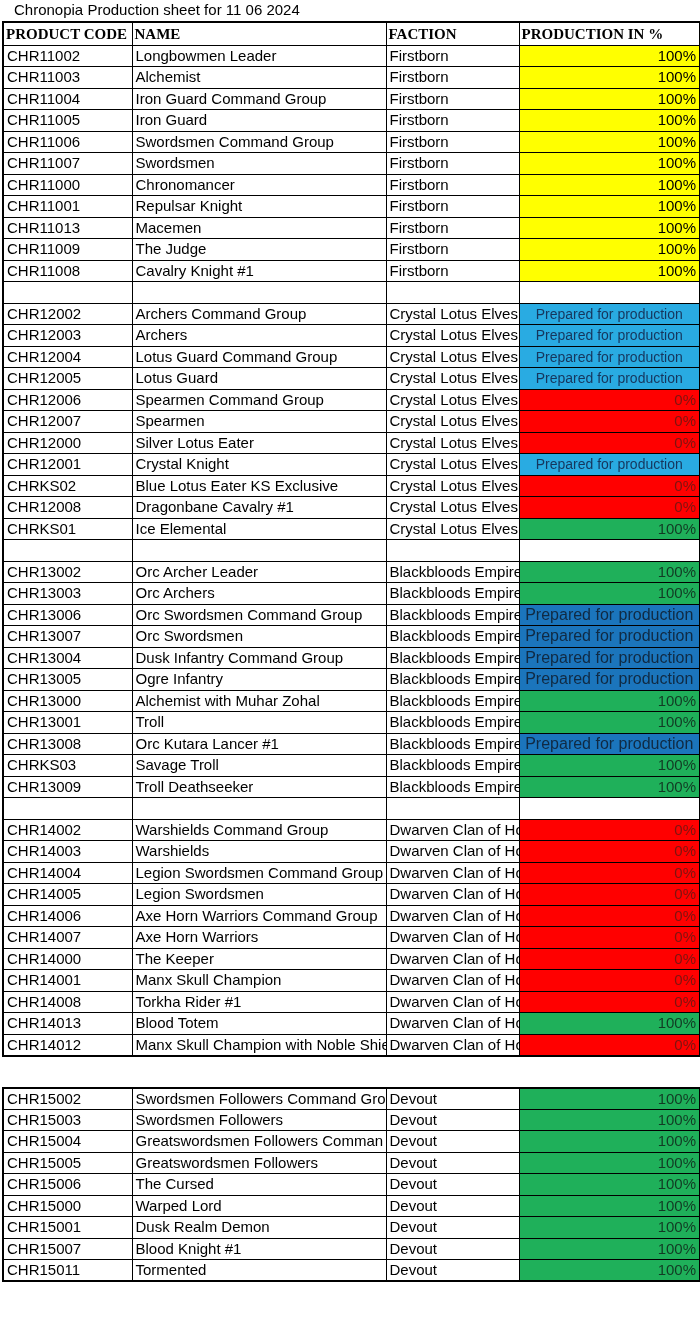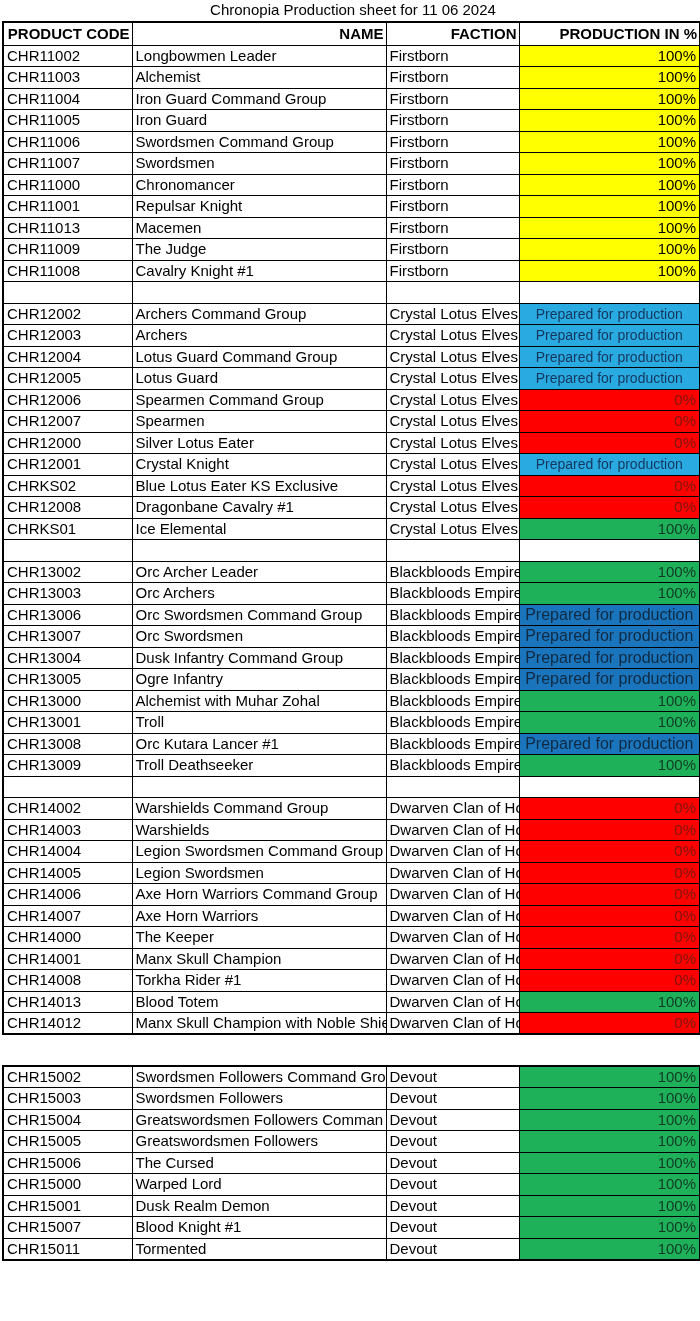--- a/index.html
+++ b/index.html
@@ -4,21 +4,21 @@
 <style>
   html, body { margin: 0; padding: 0; background: #ffffff; }
   body {
     width: 700px; height: 1321px; overflow: hidden;
     font-family: "Liberation Sans", sans-serif;
     color: #000;
   }
   .page { padding: 1px 0 0 2px; }
   .title {
     font-size: 15px; font-weight: 400; color: #000;
-    margin: 0 0 2px 4px; line-height: 18px; white-space: nowrap; text-align: center;
+    margin: 0 0 2px 12px; line-height: 18px; white-space: nowrap;
   }
   table {
     border-collapse: collapse; table-layout: fixed; width: 697px;
     border: 2px solid #000;
   }
   col.c-code { width: 129px; }
   col.c-name { width: 254px; }
   col.c-faction { width: 133px; }
   col.c-prod { width: 181px; }
   th, td {
@@ -27,22 +27,22 @@
     padding: 0 3px;
     font-size: 15px;
     line-height: 20px;
     vertical-align: middle;
     white-space: nowrap;
     overflow: hidden;
     text-align: left;
     box-sizing: border-box;
   }
   th {
-    font-weight: 700; text-align: right; height: 23px;
-    background: #ffffff; padding: 0 2px;
+    font-weight: 700; text-align: left; height: 23px;
+    background: #ffffff; padding: 0 2px; font-family: Liberation Serif, serif;
   }
   td.prod { text-align: right; margin-left: 48px; }
   td.st-prepared_cyan { text-align: center; font-size: 14px; padding: 0 2px; }
   td.st-prepared_blue { text-align: center; font-size: 16px; padding: 0; letter-spacing: 0; }
   td.sep { background: #ffffff; }
   .gap { height: 30px; }
 </style>
 </head>
 <body>
 
@@ -257,20 +257,26 @@
           <td>Blackbloods Empire</td>
           <td class="prod st-done_green" style="background: rgb(31, 176, 90); color: rgb(18, 59, 36); text-align: right;">100%</td>
         </tr>
         <tr>
           <td>CHR13008</td>
           <td>Orc Kutara Lancer #1</td>
           <td>Blackbloods Empire</td>
           <td class="prod st-prepared_blue" style="background: rgb(27, 117, 188); color: rgb(16, 42, 67); text-align: center;">Prepared for production</td>
         </tr>
         <tr>
+          <td>CHRKS03</td>
+          <td>Savage Troll</td>
+          <td>Blackbloods Empire</td>
+          <td class="prod st-done_green" style="background: rgb(31, 176, 90); color: rgb(18, 59, 36); text-align: right;">100%</td>
+        </tr>
+        <tr>
           <td>CHR13009</td>
           <td>Troll Deathseeker</td>
           <td>Blackbloods Empire</td>
           <td class="prod st-done_green" style="background: rgb(31, 176, 90); color: rgb(18, 59, 36); text-align: right;">100%</td>
         </tr>
         <tr>
           <td class="sep"></td>
           <td class="sep"></td>
           <td class="sep"></td>
           <td class="sep"></td>

